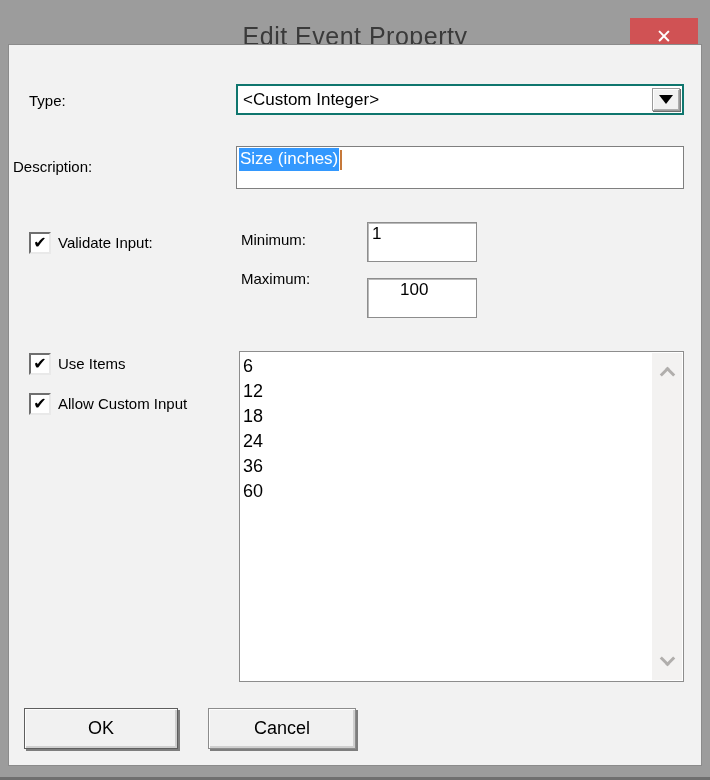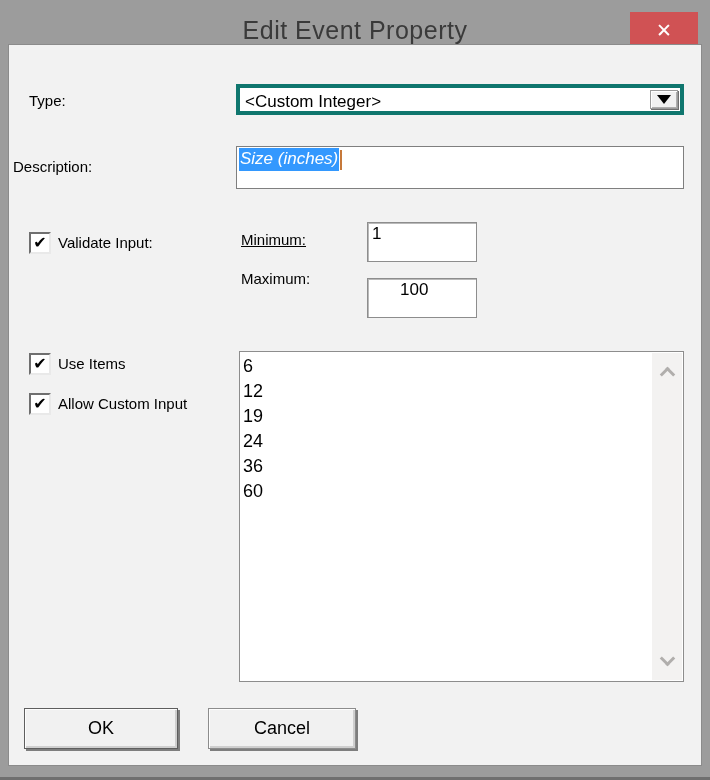--- a/index.html
+++ b/index.html
@@ -10,21 +10,21 @@
     position:relative;
     -webkit-font-smoothing:antialiased;
   }
   .window{
     position:absolute;left:0;top:0;width:710px;height:780px;
     background:#9c9c9c;
     border-bottom:3px solid #6f6f6f;
     box-sizing:border-box;
   }
   .titlebar{
-    position:absolute;left:0;top:8px;width:710px;height:36px;
+    position:absolute;left:0;top:14px;width:710px;height:36px;
   }
   .title{
     position:absolute;left:0;top:8px;width:710px;
     text-align:center;
     font-size:25px;color:#3a3a3a;
     letter-spacing:0.5px;
   }
   .close-btn{
     position:absolute;right:12px;top:4px;width:68px;height:37px;
     background:#d05254;
@@ -39,21 +39,21 @@
     background:#f2f2f2;
     border:1px solid #8b8b8b;
     box-sizing:border-box;
   }
   .lbl{
     position:absolute;font-size:15px;color:#000000;white-space:nowrap;
   }
   
   .combo{
     position:absolute;left:227px;top:39px;width:448px;height:31px;
-    background:#ffffff;border:4px solid #0f766e;box-sizing:border-box;
+    background:#ffffff;border:2px solid #0f766e;box-sizing:border-box;
   }
   .combo-text{
     position:absolute;left:5px;top:4px;font-size:17px;color:#000;
   }
   .combo-btn{
     position:absolute;top:2px;right:2px;bottom:2px;width:28px;
     background:#f1f1f1;
     border:1px solid #9b9b9b;
     box-shadow:inset 1px 1px 0 #ffffff, inset -1px -1px 0 #aeaeae, 1px 1px 0 #6f6f6f;
     box-sizing:border-box;
@@ -64,21 +64,21 @@
     width:0;height:0;
     border-left:7px solid transparent;border-right:7px solid transparent;
     border-top:9px solid #000000;
   }
   
   .desc-field{
     position:absolute;left:227px;top:101px;width:448px;height:43px;
     background:#ffffff;border:1px solid #7f7f7f;box-sizing:border-box;
     font-size:17px;
   }
-  .desc-inner{position:absolute;left:2px;top:1px;display:flex;align-items:center;font-style:italic;}
+  .desc-inner{position:absolute;left:2px;top:1px;display:flex;align-items:center;}
   .sel-text{
     background:#3398fe;color:#ffffff;padding:1px 1px 2px 1px;
   }
   .caret{
     display:inline-block;width:2px;height:20px;background:#c6793a;margin-left:1px;
   }
   
   .cb{
     position:absolute;width:22px;height:22px;background:#ffffff;
     border-top:2px solid #6f6f6f;border-left:2px solid #6f6f6f;
@@ -157,41 +157,41 @@
         <span class="sel-text">Size (inches)</span>
         <span class="caret"></span>
       </div>
     </div>
 
     <div class="cb" style="left:20px;top:187px;">
       <span class="mark">✔</span>
     </div>
     <div class="lbl" style="left:49px;top:189px;">Validate Input:</div>
 
-    <div class="lbl" style="left:232px;top:186px;text-decoration:underline;">Minimum:</div>
+    <div class="lbl" style="left:232px;top:186px;">Minimum:</div>
     <input class="mini-input" style="left: 358px; top: 177px;" type="text" value="1">
 
     <div class="lbl" style="left:232px;top:225px;">Maximum:</div>
     <input class="mini-input" style="left: 358px; top: 233px; padding-left: 32px;" type="text" value="100">
 
     <div class="cb" style="left:20px;top:308px;">
       <span class="mark">✔</span>
     </div>
     <div class="lbl" style="left:49px;top:310px;">Use Items</div>
 
     <div class="cb" style="left:20px;top:348px;">
       <span class="mark">✔</span>
     </div>
     <div class="lbl" style="left:49px;top:350px;">Allow Custom Input</div>
 
     <div class="listbox">
       <div class="list-items">
           <div class="list-item">6</div>
           <div class="list-item">12</div>
-          <div class="list-item">19</div>
+          <div class="list-item">18</div>
           <div class="list-item">24</div>
           <div class="list-item">36</div>
           <div class="list-item">60</div>
         </div>
       <div class="scrollbar">
         <div class="chev chev-up"></div>
         <div class="chev chev-down"></div>
       </div>
     </div>
 

